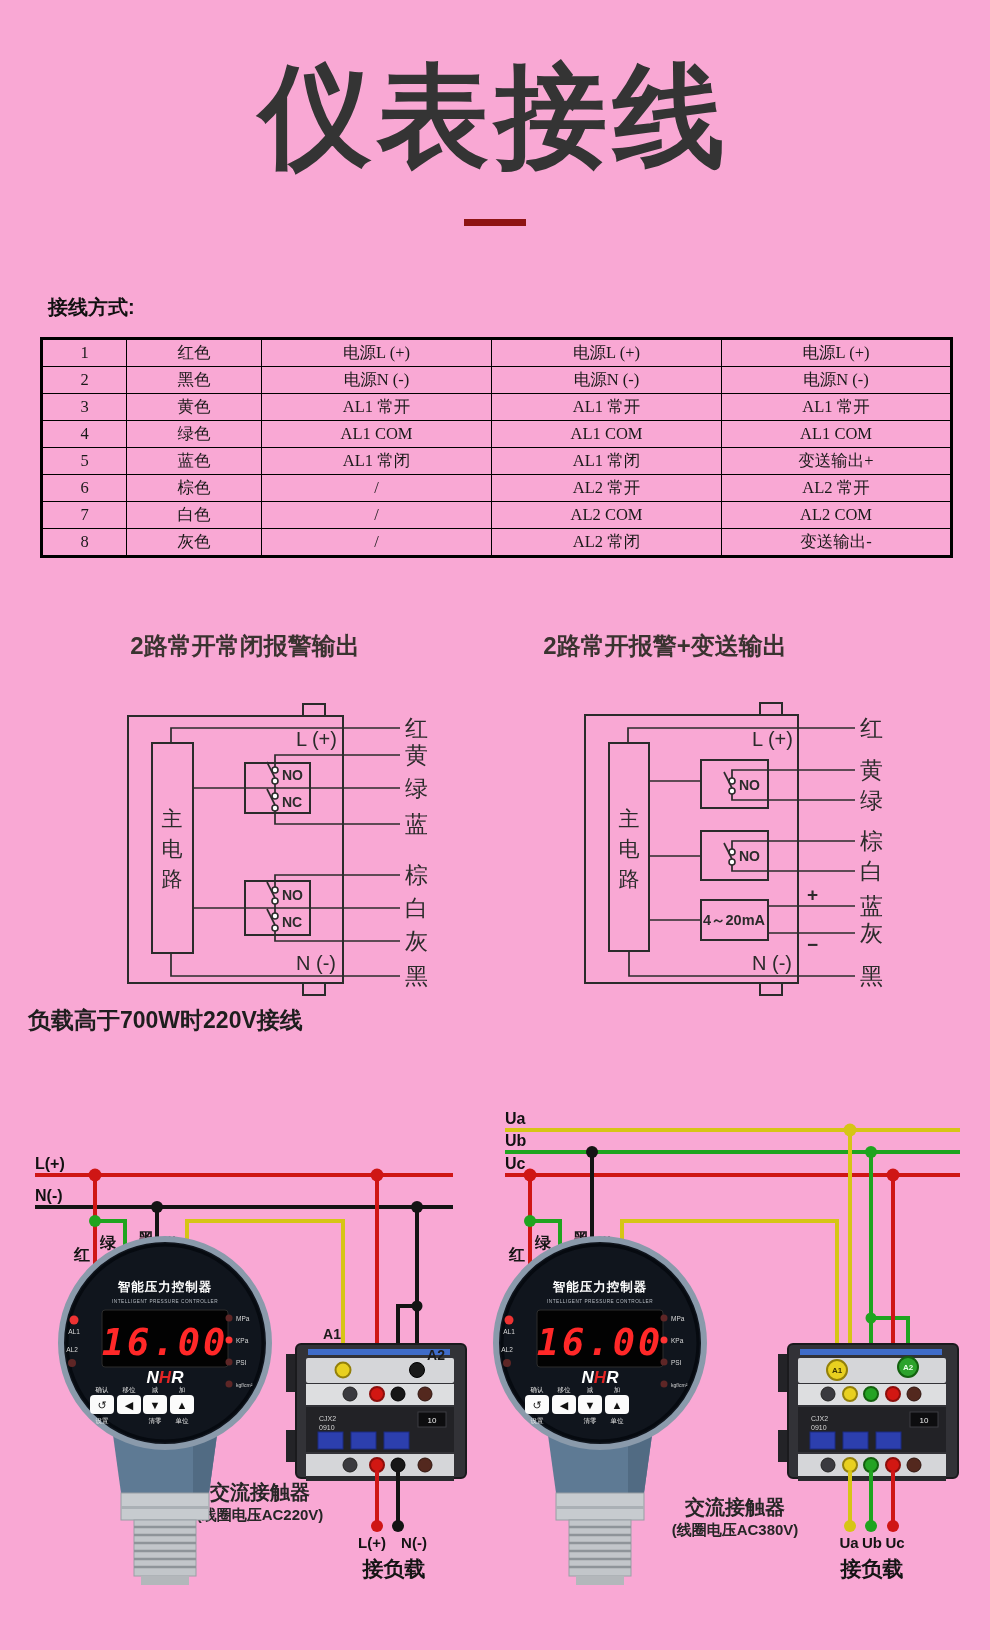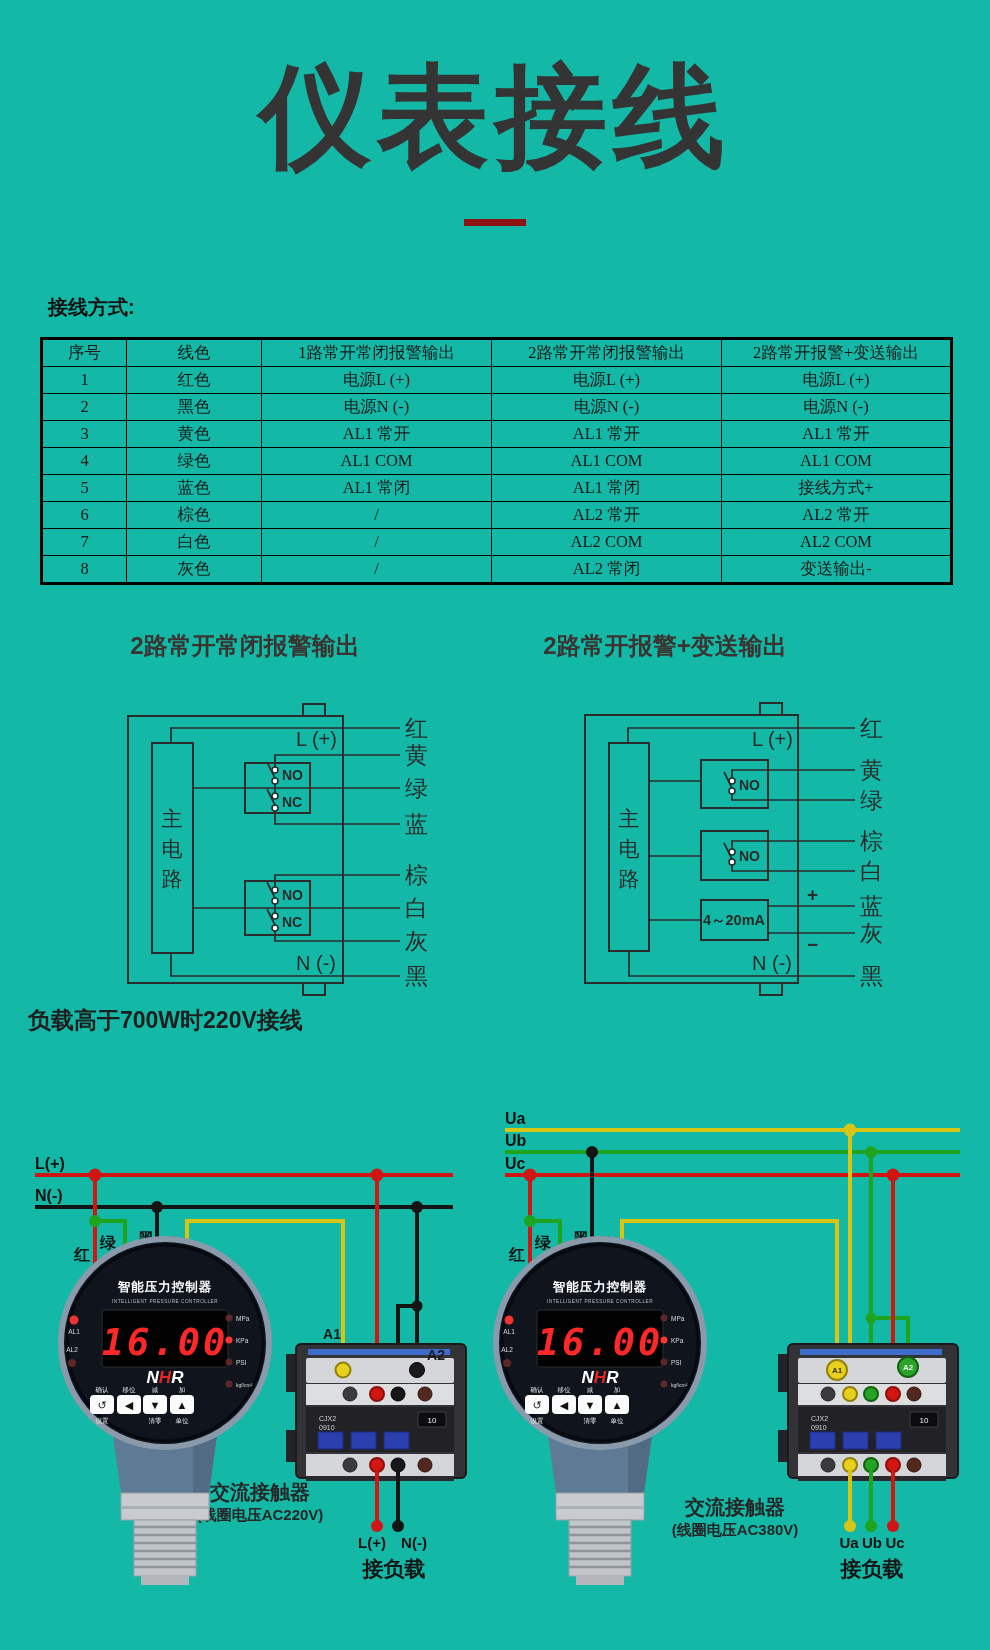--- a/index.html
+++ b/index.html
@@ -1,16 +1,16 @@
 <!DOCTYPE html>
 <html style="--c-wire_red: #cf1615; --c-wire_green: #1fa41f; --c-wire_yellow: #d6c515; --c-wire_black: #141414; --c-accent_red: #8e1414; --c-led_red: #ff2828;"><head>
 <meta charset="utf-8">
 <style>
   html,body{margin:0;padding:0;background:#fbfaf9;}
-  .page{position:relative;width:990px;height:1650px;background:#14b8a6;font-family:"Liberation Sans",sans-serif;overflow:hidden;}
+  .page{position:relative;width:990px;height:1650px;background:#f9a8d4;font-family:"Liberation Sans",sans-serif;overflow:hidden;}
   .main-title{position:absolute;left:0;top:42px;width:100%;text-align:center;font-size:112px;font-weight:bold;color:#343434;letter-spacing:6px;}
   .underline{position:absolute;left:464px;top:219px;width:62px;height:7px;background:var(--c-accent_red,#8e1414);}
   .sec-head{position:absolute;left:48px;top:294px;font-family:Liberation Sans, sans-serif;font-size:20px;font-weight:bold;color:#111;}
   table.wtable{position:absolute;left:40px;top:337px;width:910px;border-collapse:collapse;table-layout:fixed;font-family:"Liberation Serif",serif;color:#1a1a1a;border:3px solid #000;}
   table.wtable td{border:1px solid #000;text-align:center;font-size:16.5px;height:26px;padding:0;overflow:hidden;white-space:nowrap;}
   .dg-title{position:absolute;width:370px;text-align:center;font-size:24px;font-weight:bold;color:#3a3330;}
   .bt-title{position:absolute;font-size:23px;font-weight:bold;color:#1e1e1e;}
   svg.abs{position:absolute;}
   svg text{font-family:"Liberation Sans",sans-serif;}
   .sch-box{fill:none;stroke:#2b2b2b;stroke-width:2;}
@@ -58,27 +58,20 @@
 
   <table class="wtable">
     <colgroup>
         <col style="width:85px">
         <col style="width:135px">
         <col style="width:230px">
         <col style="width:230px">
         <col style="width:230px">
       </colgroup>
     <tbody>
-        <tr>
-      <td>序号</td>
-      <td>线色</td>
-      <td>1路常开常闭报警输出</td>
-      <td>2路常开常闭报警输出</td>
-      <td>2路常开报警+变送输出</td>
-    </tr>
     <tr>
       <td>1</td>
           <td>红色</td>
           <td>电源L (+)</td>
           <td>电源L (+)</td>
           <td>电源L (+)</td>
     </tr>
     <tr>
       <td>2</td>
           <td>黑色</td>
@@ -98,21 +91,21 @@
           <td>绿色</td>
           <td>AL1 COM</td>
           <td>AL1 COM</td>
           <td>AL1 COM</td>
     </tr>
     <tr>
       <td>5</td>
           <td>蓝色</td>
           <td>AL1 常闭</td>
           <td>AL1 常闭</td>
-          <td>接线方式+</td>
+          <td>变送输出+</td>
     </tr>
     <tr>
       <td>6</td>
           <td>棕色</td>
           <td>/</td>
           <td>AL2 常开</td>
           <td>AL2 常开</td>
     </tr>
     <tr>
       <td>7</td>

